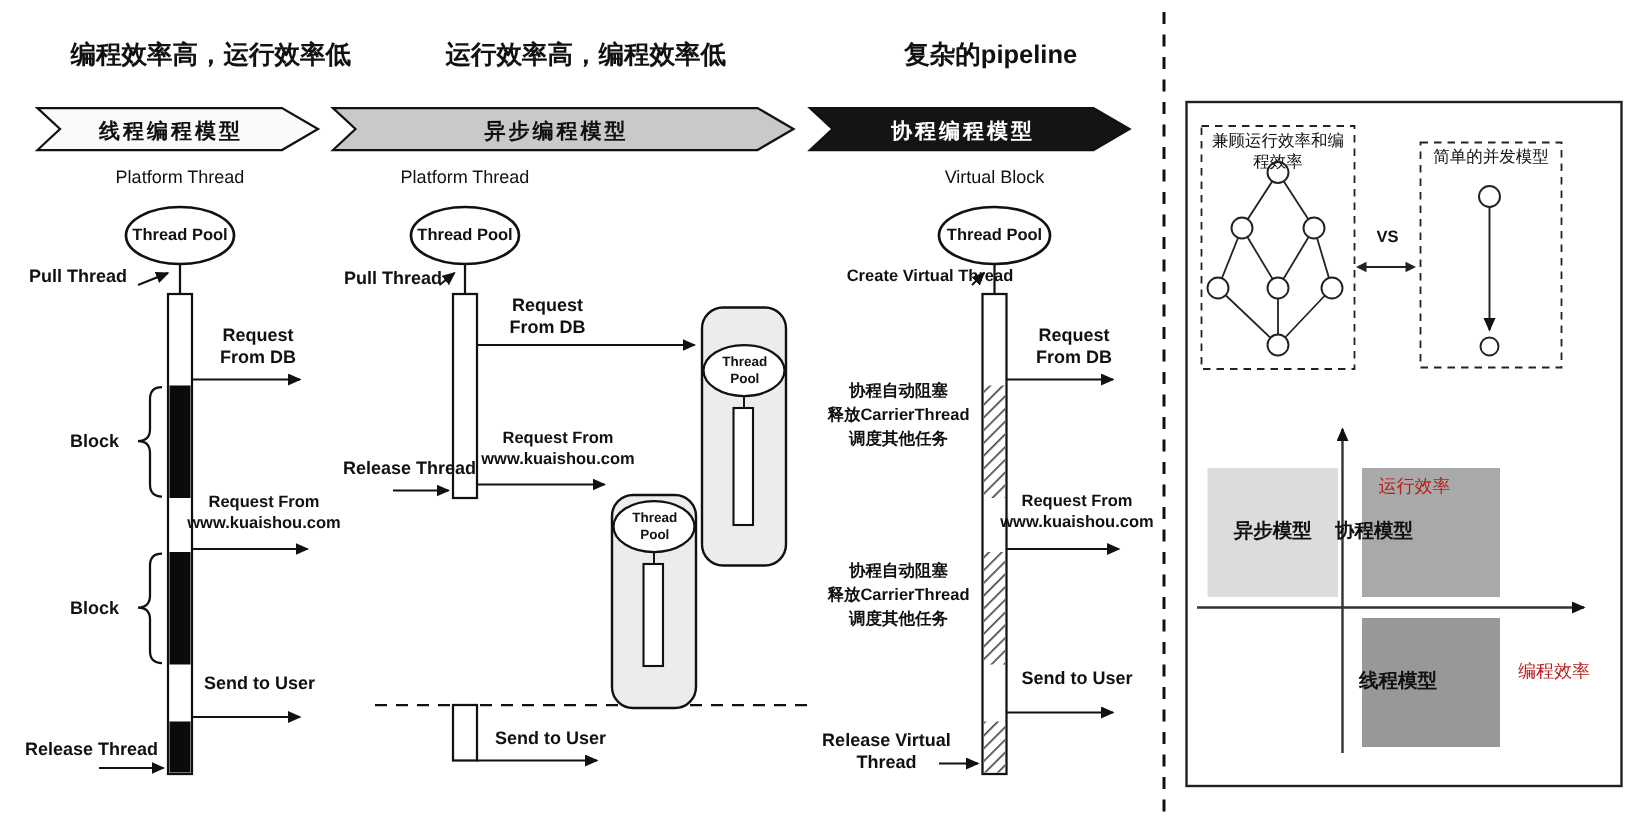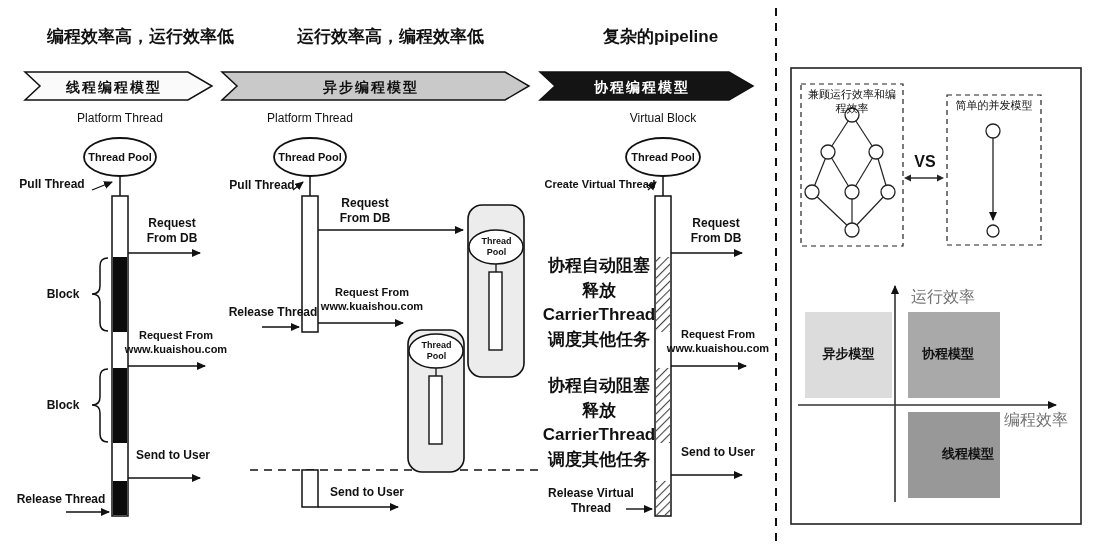--- a/index.html
+++ b/index.html
@@ -8,25 +8,25 @@
   .layer { position:absolute; left:0; top:0; }
   .txt { position:absolute; color:#111; text-align:center; line-height:1.25; }
   .t-title { font-size:17px; font-weight:bold; }
   .t-banner { font-size:14px; font-weight:bold; letter-spacing:2px; }
   .t-banner.light { color:#fff; }
   .t-small { font-size:12px; }
   .t-pool { font-size:11px; font-weight:bold; }
   .t-pool-sm { font-size:9px; font-weight:bold; line-height:1.2; }
   .t-label { font-size:12px; font-weight:bold; }
   .t-label-sm { font-size:11px; font-weight:bold; }
-  .t-note { font-size:17px; font-weight:bold; white-space:pre-line; line-height:1.45; }
+  .t-note { font-size:11px; font-weight:bold; white-space:pre-line; line-height:1.45; }
   .t-quad { font-size:13px; font-weight:bold;font-family:Liberation Mono, monospace; }
-  .t-axis { font-size:16px; color:#737373; }
+  .t-axis { font-size:12px; color:#b91c1c;margin-top:30px; }
   .t-dashedbox { font-size:11px; }
-  .t-vs { font-size:16px; font-weight:bold; }
+  .t-vs { font-size:11px; font-weight:bold; }
 </style>
 </head>
 <body>
 
 <div class="canvas">
 
   <svg class="layer" width="1098" height="549" viewBox="0 0 1098 549">
     <defs>
       <marker id="arr" markerWidth="10" markerHeight="9" refX="8" refY="4" orient="auto" markerUnits="userSpaceOnUse">
         <path d="M0,0 L9,4 L0,8 z" fill="#111"></path>
@@ -161,34 +161,34 @@
   <span class="txt t-label-sm" style="left:320px;top:286px;width:104px">Request From www.kuaishou.com</span>
   <span class="txt t-label" style="left:228px;top:305px;width:90px">Release Thread</span>
   <span class="txt t-pool-sm" style="left:474px;top:236px;width:45px">Thread Pool</span>
   <span class="txt t-pool-sm" style="left:414px;top:340px;width:45px">Thread Pool</span>
   <span class="txt t-label" style="left:326px;top:485px;width:82px">Send to User</span>
 
   <span class="txt t-title" style="left:548px;top:26px;width:225px">复杂的pipeline</span>
   <span class="txt t-banner light" style="left:555px;top:79px;width:174px">协程编程模型</span>
   <span class="txt t-small" style="left:618px;top:111px;width:90px">Virtual Block</span>
   <span class="txt t-pool" style="left:628px;top:151px;width:70px">Thread Pool</span>
-  <span class="txt t-label-sm" style="left:540px;top:178px;width:120px">Create Virtual Thread</span>
+  <span class="txt t-label-sm" style="left:560px;top:178px;width:120px">Create Virtual Thread</span>
   <span class="txt t-label" style="left:676px;top:216px;width:80px">Request From DB</span>
   <span class="txt t-note" style="left:540px;top:254px;width:118px">协程自动阻塞
 释放CarrierThread
 调度其他任务</span>
   <span class="txt t-label-sm" style="left:666px;top:328px;width:104px">Request From www.kuaishou.com</span>
   <span class="txt t-note" style="left:540px;top:374px;width:118px">协程自动阻塞
 释放CarrierThread
 调度其他任务</span>
   <span class="txt t-label" style="left:678px;top:445px;width:80px">Send to User</span>
   <span class="txt t-label" style="left:546px;top:486px;width:90px">Release Virtual Thread</span>
 
   <span class="txt t-dashedbox" style="left:804px;top:88px;width:96px">兼顾运行效率和编程效率</span>
   <span class="txt t-dashedbox" style="left:948px;top:99px;width:92px">简单的并发模型</span>
   <span class="txt t-vs" style="left:906px;top:152px;width:38px">VS</span>
   <span class="txt t-axis" style="left:908px;top:287px;width:70px">运行效率</span>
   <span class="txt t-axis" style="left:1000px;top:410px;width:72px">编程效率</span>
   <span class="txt t-quad" style="left:805px;top:347px;width:87px">异步模型</span>
-  <span class="txt t-quad" style="left:908px;top:347px;width:80px">协程模型</span>
-  <span class="txt t-quad" style="left:932px;top:447px;width:72px">线程模型</span>
+  <span class="txt t-quad" style="left:876px;top:347px;width:80px">协程模型</span>
+  <span class="txt t-quad" style="left:896px;top:447px;width:72px">线程模型</span>
 
 </div>
 
 </body></html>

